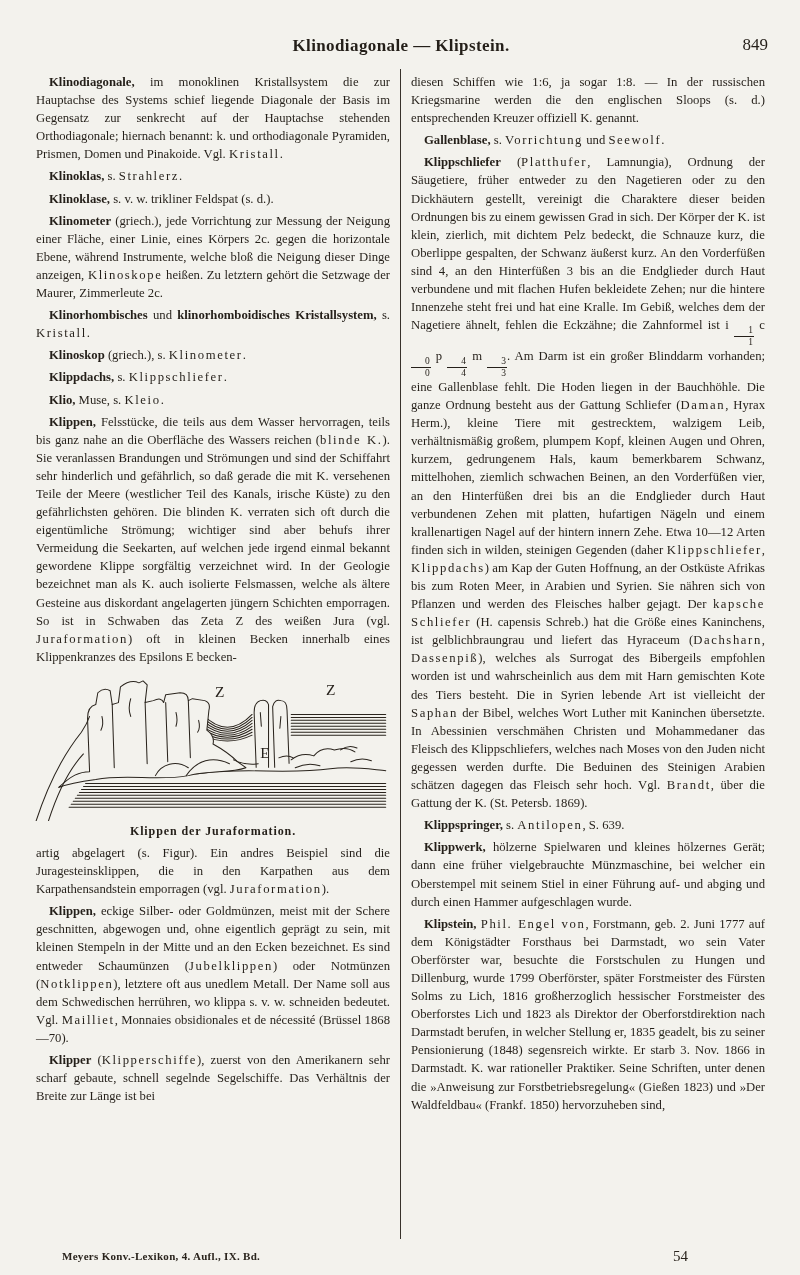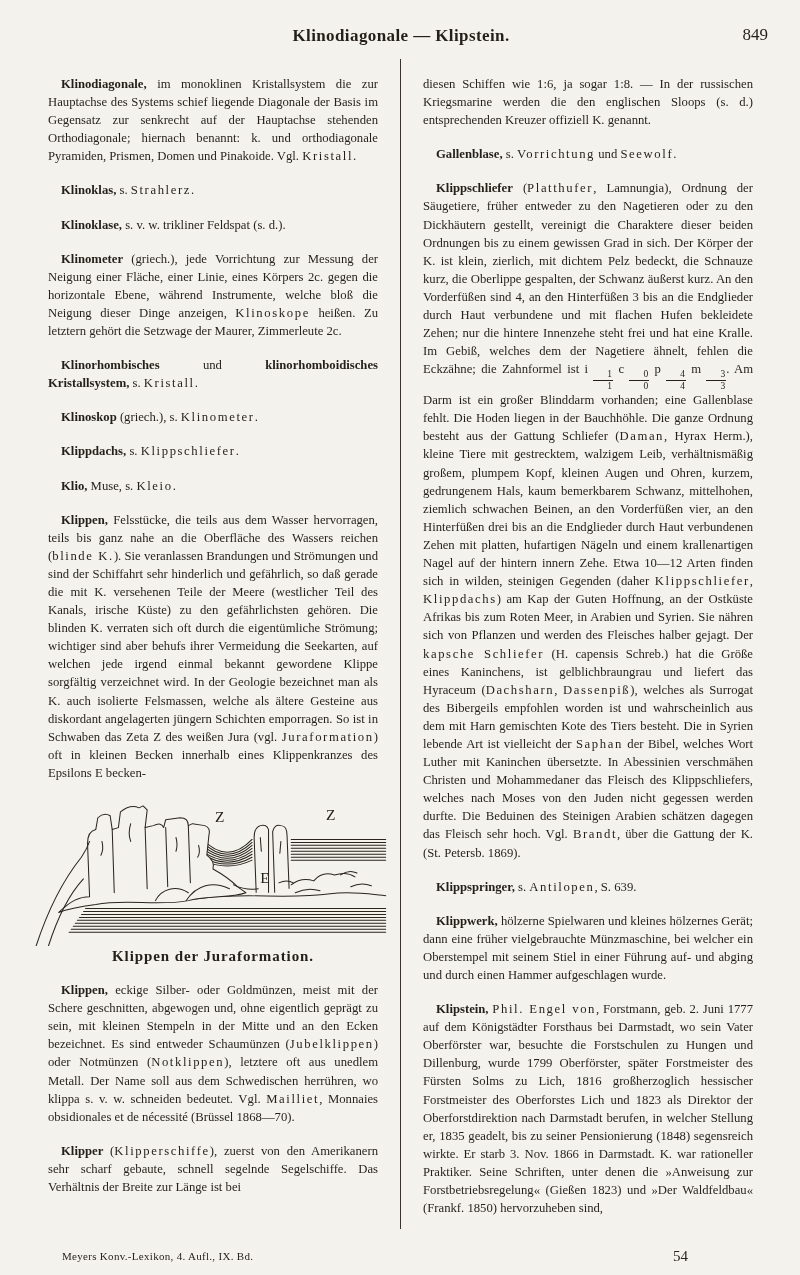--- a/index.html
+++ b/index.html
@@ -2,40 +2,40 @@
 <html lang="de"><head>
 <meta charset="utf-8">
 <style>
   html,body{margin:0;padding:0}
   body{
     width:800px;height:1275px;
     background:#f3f2ed;color:#241f19;
     font-family:"Liberation Serif","DejaVu Serif",serif;
     position:relative;overflow:hidden;
   }
-  .page{padding:26px 30px 0 32px}
+  .page{padding:36px 30px 0 32px}
   .header{position:relative;text-align:center;font-size:17px;letter-spacing:.4px;margin-bottom:13px;font-weight:bold}
   .header .pagenum{position:absolute;right:2px;top:-1px;font-weight:normal;font-size:17px;letter-spacing:0}
   .cols{display:flex;align-items:flex-start}
   .col{width:362px;height:1176px;overflow:hidden;text-align:justify;font-size:12.7px;line-height:18.1px}
   .divider{width:1px;background:#38322b;height:1170px;margin:0 6px;flex:none}
-  p.entry{margin:16px;text-indent:13px}
+  p.entry{margin:4px;text-indent:13px}
   p.entry.cont{text-indent:0}
   .bold{font-weight:bold}
   .sperr{letter-spacing:1.6px}
   .ital{}
   .frac{display:inline-flex;flex-direction:column;text-align:center;vertical-align:-4px;font-size:9.5px;line-height:1.1}
   .frac .num{border-bottom:1px solid #241f19;padding:0 1px}
   .frac .den{padding:0 1px}
   figure.klippen{margin:7px 0 3px;width:362px;position:relative}
   figure.klippen svg{display:block}
-  figcaption{text-align:center;font-size:15px;font-weight:bold;letter-spacing:.9px;margin-top:1px}
+  figcaption{text-align:center;font-size:12px;font-weight:bold;letter-spacing:.9px;margin-top:1px}
   .figlabel{font-family:"Liberation Serif","DejaVu Serif",serif;font-size:15px;fill:#241f19}
   .footer{position:absolute;bottom:13px;left:0;width:800px;font-size:11px;color:#2a241d}
-  .footer .fl{margin-left:62px;letter-spacing:.3px;font-weight:normal}
+  .footer .fl{margin-left:62px;letter-spacing:.3px;font-weight:bold}
   .footer .fr{position:absolute;right:112px;top:-2px;font-size:15px}
   .ink{stroke:#2a241d;fill:none;stroke-width:1;stroke-linecap:round}
   .rock{stroke:#2a241d;fill:#f3f2ed;stroke-width:1;stroke-linejoin:round}
 </style>
 </head>
 <body>
 
 <div class="page">
 
   <div class="header">
@@ -120,20 +120,21 @@
               <path d="M256,96 q12,-6 24,-2"></path>
               <path d="M310,90 q10,-5 20,-1"></path>
           </g>
 
           <text class="figlabel" x="178" y="24">Z</text>
           <text class="figlabel" x="286" y="22">Z</text>
           <text class="figlabel" x="222" y="86">E</text>
         </svg>
         <figcaption>Klippen der Juraformation.</figcaption>
       </figure>
+        <p class="entry cont"><span>artig abgelagert (s. Figur). Ein andres Beispiel sind die Juragesteinsklippen, die in den Karpathen aus dem Karpathensandstein emporragen (vgl. </span><span class="sperr">Juraformation</span><span>).</span></p>
         <p class="entry"><span class="bold">Klippen,</span><span> eckige Silber- oder Goldmünzen, meist mit der Schere geschnitten, abgewogen und, ohne eigentlich geprägt zu sein, mit kleinen Stempeln in der Mitte und an den Ecken bezeichnet. Es sind entweder Schaumünzen (</span><span class="sperr">Jubelklippen</span><span>) oder Notmünzen (</span><span class="sperr">Notklippen</span><span>), letztere oft aus unedlem Metall. Der Name soll aus dem Schwedischen herrühren, wo klippa s. v. w. schneiden bedeutet. Vgl. </span><span class="sperr">Mailliet</span><span>, Monnaies obsidionales et de nécessité (Brüssel 1868—70).</span></p>
         <p class="entry"><span class="bold">Klipper</span><span> (</span><span class="sperr">Klipperschiffe</span><span>), zuerst von den Amerikanern sehr scharf gebaute, schnell segelnde Segelschiffe. Das Verhältnis der Breite zur Länge ist bei</span></p>
       </div>
     <div class="divider"></div>
     <div class="col" id="right-col">
         <p class="entry cont"><span>diesen Schiffen wie 1:6, ja sogar 1:8. — In der russischen Kriegsmarine werden die den englischen Sloops (s. d.) entsprechenden Kreuzer offiziell K. genannt.</span></p>
         <p class="entry"><span class="bold">Gallenblase,</span><span> s. </span><span class="sperr">Vorrichtung</span><span> und </span><span class="sperr">Seewolf</span><span>.</span></p>
         <p class="entry"><span class="bold">Klippschliefer</span><span> (</span><span class="sperr">Platthufer</span><span>, Lamnungia), Ordnung der Säugetiere, früher entweder zu den Nagetieren oder zu den Dickhäutern gestellt, vereinigt die Charaktere dieser beiden Ordnungen bis zu einem gewissen Grad in sich. Der Körper der K. ist klein, zierlich, mit dichtem Pelz bedeckt, die Schnauze kurz, die Oberlippe gespalten, der Schwanz äußerst kurz. An den Vorderfüßen sind 4, an den Hinterfüßen 3 bis an die Endglieder durch Haut verbundene und mit flachen Hufen bekleidete Zehen; nur die hintere Innenzehe steht frei und hat eine Kralle. Im Gebiß, welches dem der Nagetiere ähnelt, fehlen die Eckzähne; die Zahnformel ist i </span><span class="frac">
             <span class="num">1</span>
             <span class="den">1</span>

